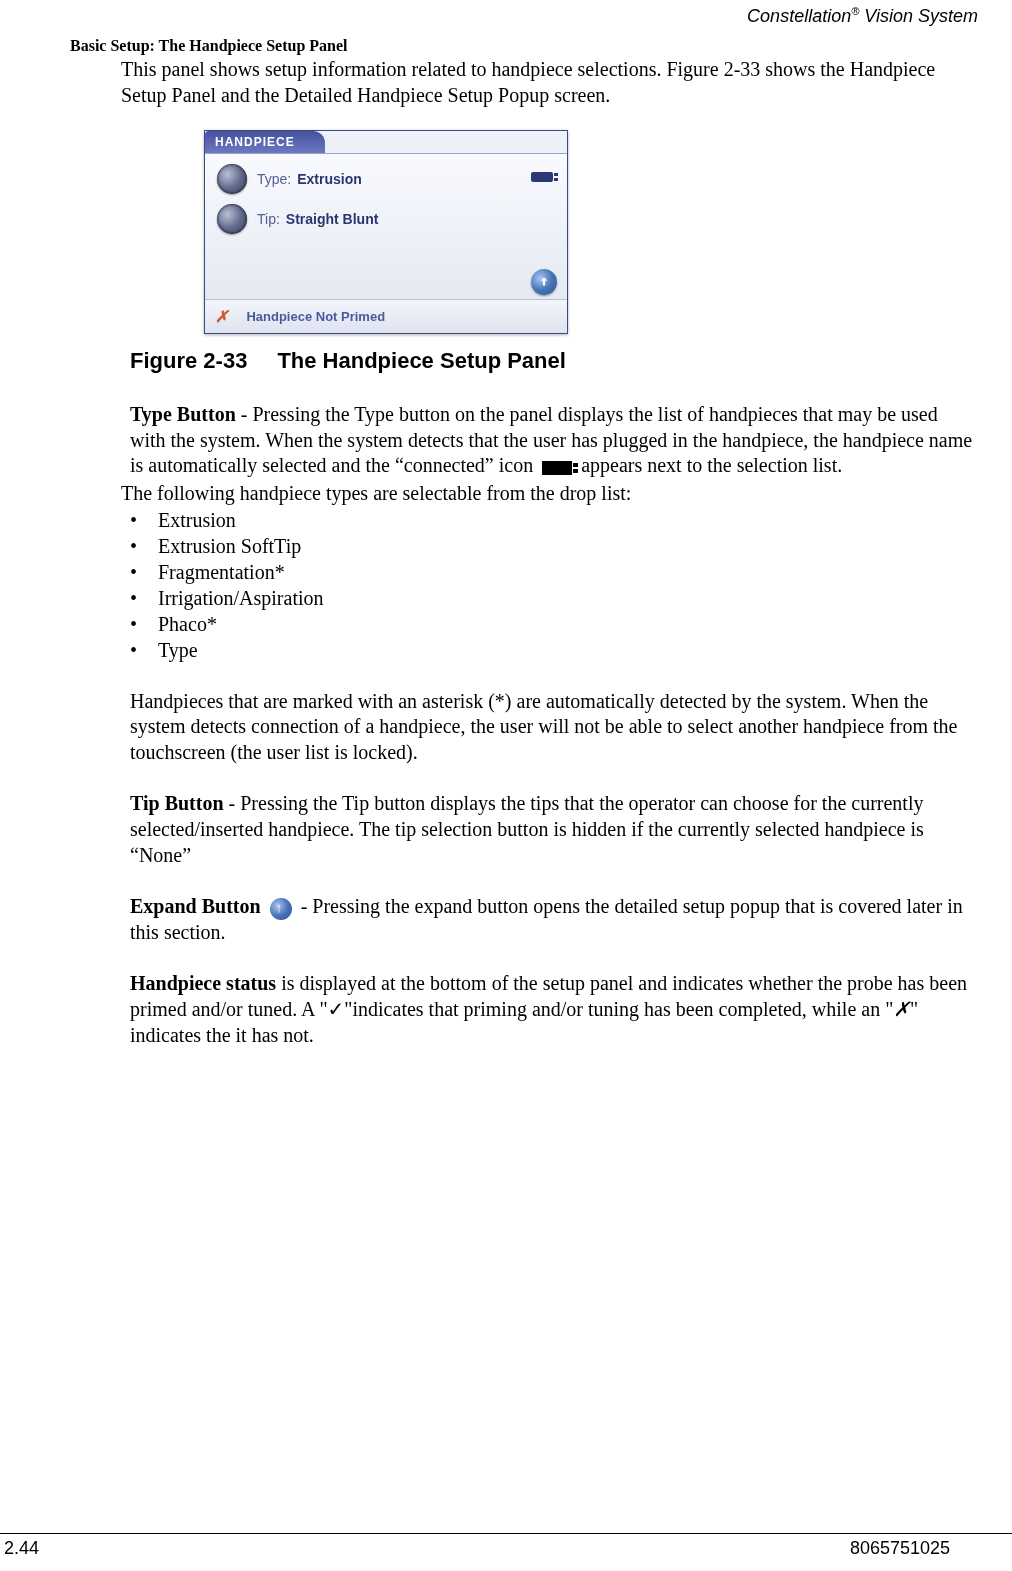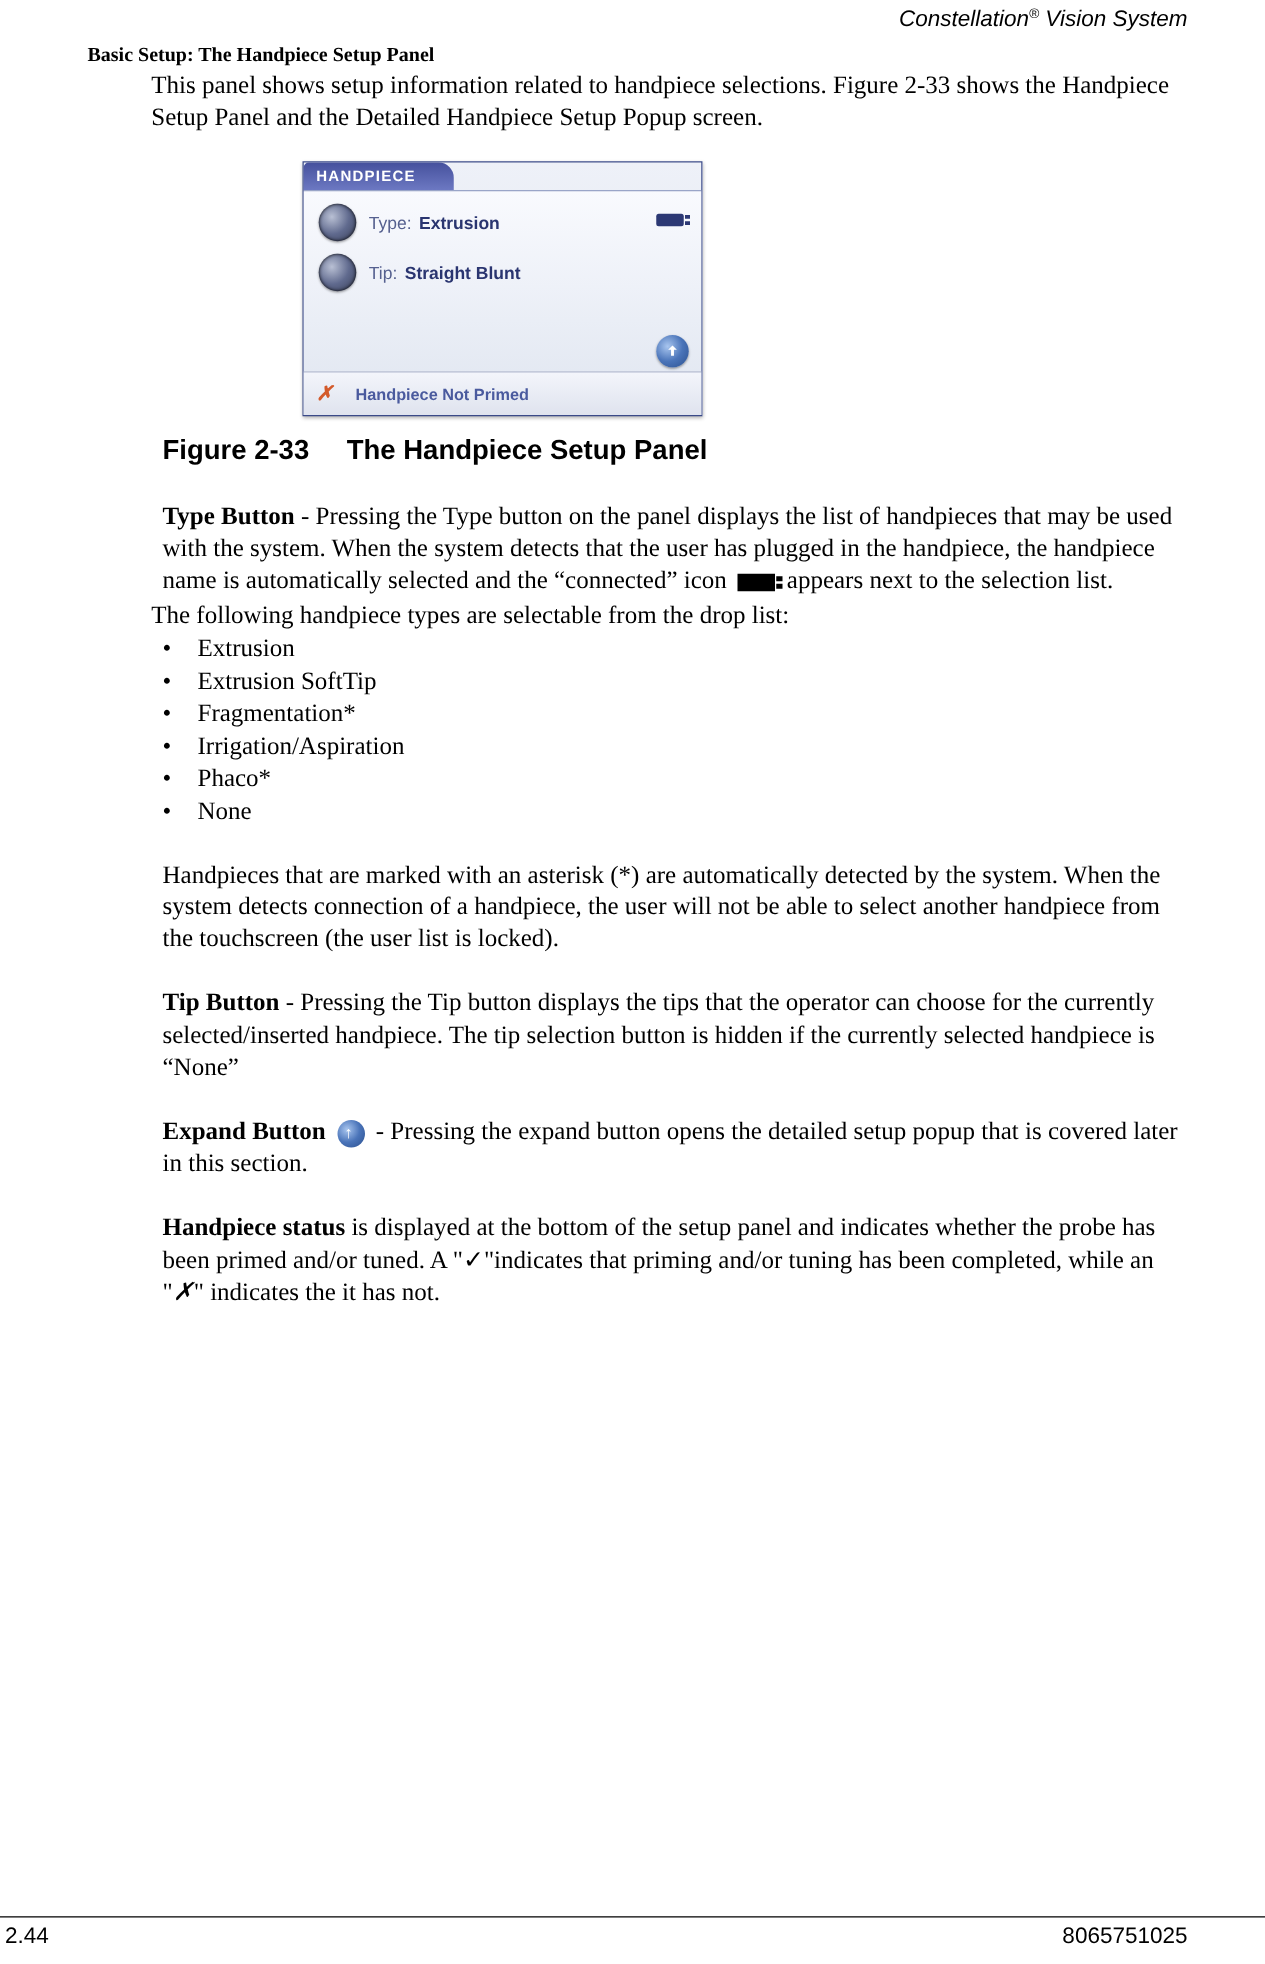--- a/index.html
+++ b/index.html
@@ -6,21 +6,21 @@
   body {
     font-family: "Times New Roman", Times, serif;
     font-size: 20px;
     color: #000;
     background: #fff;
     width: 1012px;
     height: 1571px;
     position: relative;
   }
   .page {
-    padding: 5px 62px 0 70px;
+    padding: 5px 34px 0 70px;
   }
   .hdr {
     font-style: italic;
     font-family: Arial, Helvetica, sans-serif;
     font-size: 18px;
     text-align: right;
     margin-bottom: 10px;
   }
   .hdr .reg { font-size: 11px; vertical-align: super; font-style: italic; }
   h2.section {
@@ -31,22 +31,22 @@
   .indent {
     margin-left: 51px;
     line-height: 1.28;
   }
   .figwrap {
     margin: 22px 0 10px 60px;
     text-align: left;
   }
   
   .hp-panel {
-    width: 320px;
-    margin-left: 112px;
+    width: 364px;
+    margin-left: 74px;
     border: 1px solid #3a4a88;
     background: linear-gradient(#eef1f8, #dde3ee);
     font-family: Arial, Helvetica, sans-serif;
     box-shadow: 0 1px 3px rgba(0,0,0,.3);
   }
   .hp-tab {
     background: linear-gradient(#46519d, #6c78c2);
     color: #fff;
     font-size: 12px;
     font-weight: bold;
@@ -197,21 +197,21 @@
   <p class="para">
     <span class="bold">Type Button</span><span> - Pressing the Type button on the panel displays the list of handpieces that may be used with the system. When the system detects that the user has plugged in the handpiece, the handpiece name is automatically selected and the “connected” icon </span><span class="inline-plug"></span><span> appears next to the selection list.</span>
   </p>
   <p class="indent" style="margin-top:2px">The following handpiece types are selectable from the drop list:</p>
   <ul class="hp-list">
     <li>Extrusion</li>
     <li>Extrusion SoftTip</li>
     <li>Fragmentation*</li>
     <li>Irrigation/Aspiration</li>
     <li>Phaco*</li>
-    <li>None</li>
+    <li>Type</li>
   </ul>
 
   <p class="para2">Handpieces that are marked with an asterisk (*) are automatically detected by the system. When the system detects connection of a handpiece, the user will not be able to select another handpiece from the touchscreen (the user list is locked).</p>
 
   <p class="para2">
     <span class="bold">Tip Button</span><span> - Pressing the Tip button displays the tips that the operator can choose for the currently selected/inserted handpiece.  The tip selection button is hidden if the currently selected handpiece is “None”</span>
   </p>
 
   <p class="para2">
     <span class="bold">Expand Button</span> <span class="inline-expand"></span><span> - Pressing the expand button opens the detailed setup popup that is covered later in this section.</span>

